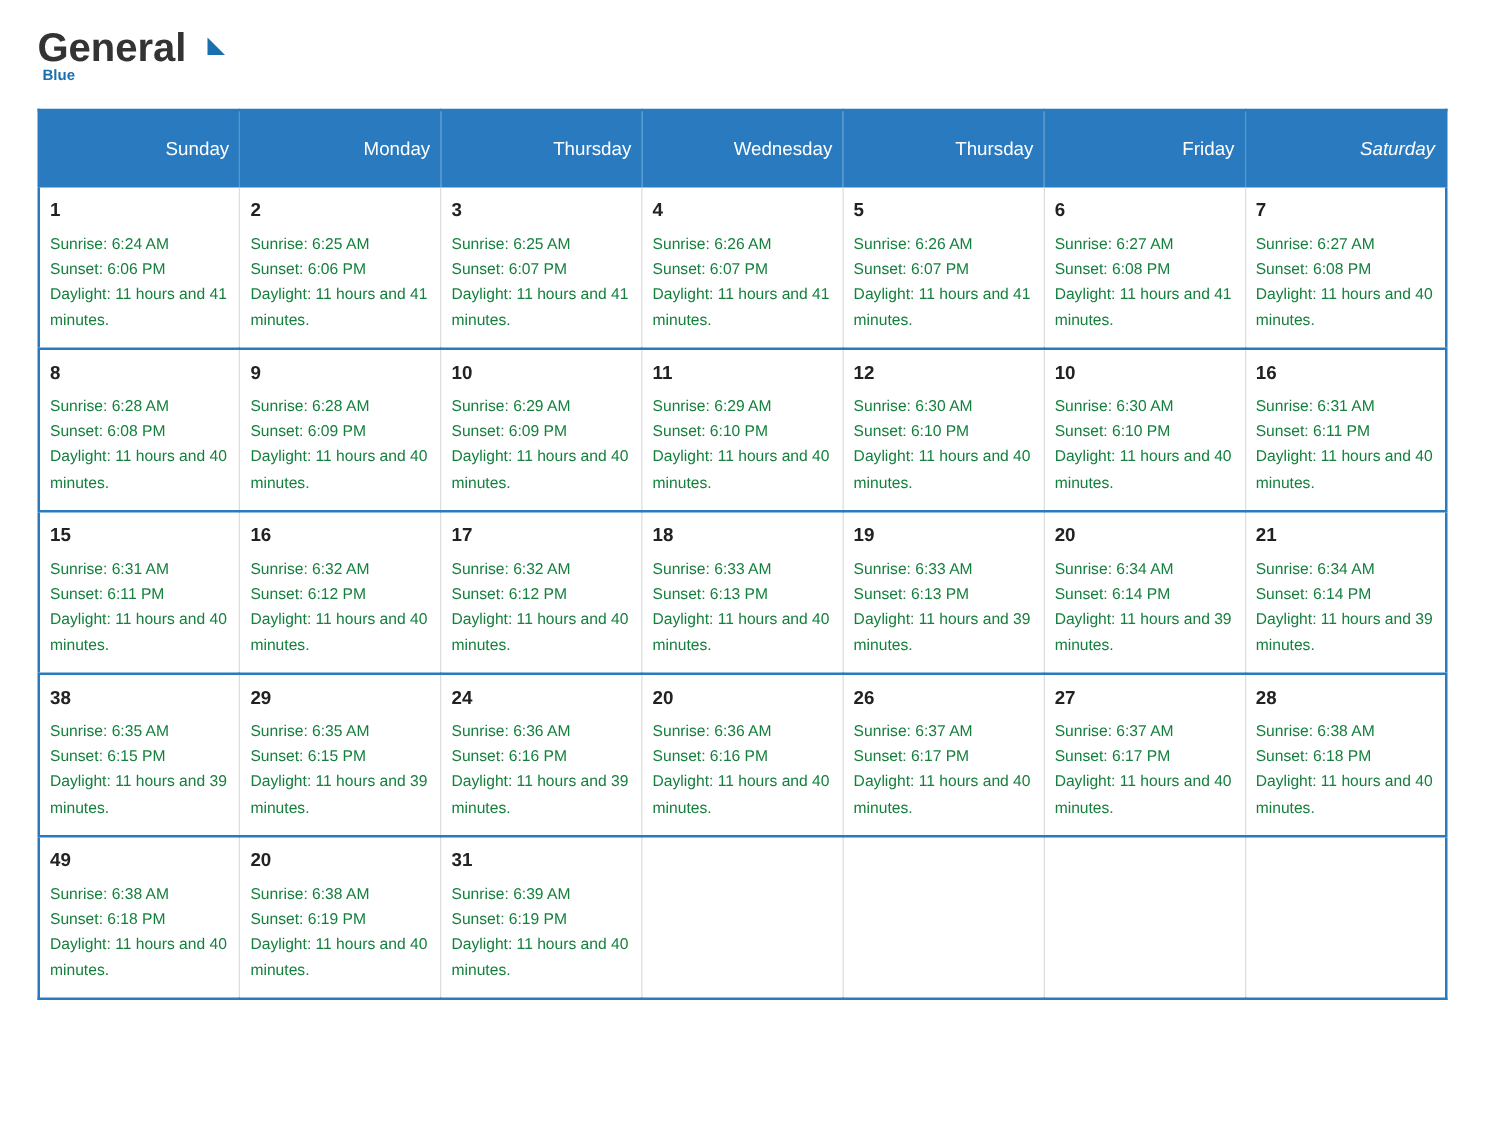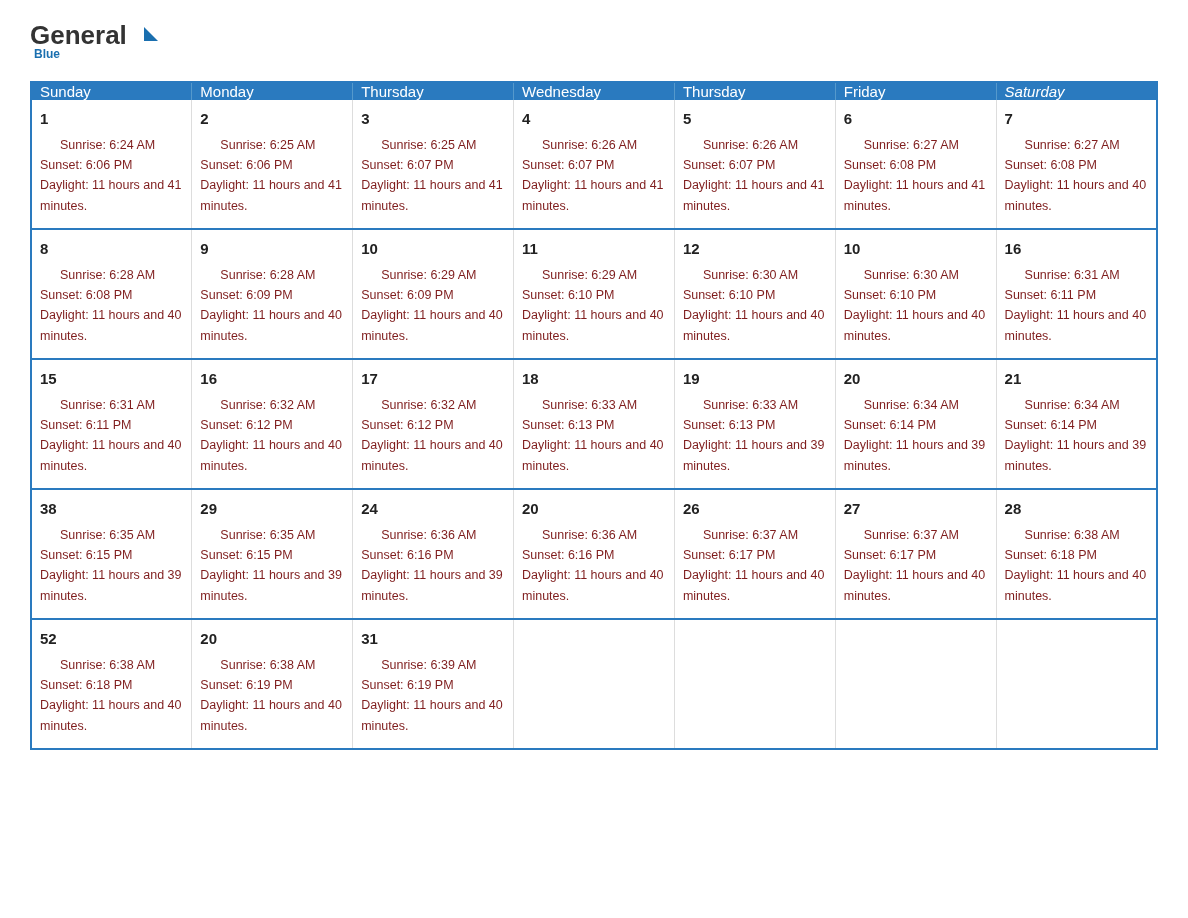--- a/index.html
+++ b/index.html
@@ -17,21 +17,21 @@
       margin-bottom: 20px;
     }
     .logo {
       display: flex;
       flex-direction: column;
       align-items: flex-start;
     }
     .logo-text {
       display: flex;
       align-items: center;
-      font-size: 26px;
+      font-size: 32px;
       font-weight: bold;
       color: #333;
       gap: 15px;
     }
     .logo-general { color: #333; }
     .logo-triangle {
       width: 0;
       height: 0;
       border-left: 14px solid #1a6faf;
       border-top: 14px solid transparent;
@@ -64,22 +64,22 @@
     table {
       width: 100%;
       border-collapse: collapse;
       border: 2px solid #2a7abf;
     }
     thead tr {
       background-color: #2a7abf;
       color: #fff;
     }
     thead th {
-      padding: 0 8px;
-      text-align: left;
+      padding: 22px 8px;
+      text-align: right;
       font-size: 15px;
       font-weight: normal;
       border-right: 1px solid #5599cc;
       margin-left: 28px;
     }
     thead th:last-child { border-right: none; font-style: italic; }
     tbody tr {
       border-bottom: 2px solid #2a7abf;
     }
     tbody tr:last-child { border-bottom: none; }
@@ -94,23 +94,22 @@
     }
     tbody td:last-child { border-right: none; }
     .day-num {
       font-size: 15px;
       font-weight: bold;
       margin-bottom: 4px;
       display: block;
     }
     .day-info {
       font-size: 12.5px;
-      color: #7f1d1d;
+      color: #15803d;
       line-height: 1.55;
-      margin-left: 20px;
     }
   </style>
 </head>
 <body>
 
 <div class="header">
   <div class="logo">
     <div class="logo-text">
       <span class="logo-general">General</span>
       <span class="logo-triangle"></span>
@@ -166,21 +165,21 @@
       <tr>
         <td><span class="day-num">38</span><span class="day-info">Sunrise: 6:35 AM<br>Sunset: 6:15 PM<br>Daylight: 11 hours and 39 minutes.</span></td>
         <td><span class="day-num">29</span><span class="day-info">Sunrise: 6:35 AM<br>Sunset: 6:15 PM<br>Daylight: 11 hours and 39 minutes.</span></td>
         <td><span class="day-num">24</span><span class="day-info">Sunrise: 6:36 AM<br>Sunset: 6:16 PM<br>Daylight: 11 hours and 39 minutes.</span></td>
         <td><span class="day-num">20</span><span class="day-info">Sunrise: 6:36 AM<br>Sunset: 6:16 PM<br>Daylight: 11 hours and 40 minutes.</span></td>
         <td><span class="day-num">26</span><span class="day-info">Sunrise: 6:37 AM<br>Sunset: 6:17 PM<br>Daylight: 11 hours and 40 minutes.</span></td>
         <td><span class="day-num">27</span><span class="day-info">Sunrise: 6:37 AM<br>Sunset: 6:17 PM<br>Daylight: 11 hours and 40 minutes.</span></td>
         <td><span class="day-num">28</span><span class="day-info">Sunrise: 6:38 AM<br>Sunset: 6:18 PM<br>Daylight: 11 hours and 40 minutes.</span></td>
       </tr>
       <tr>
-        <td><span class="day-num">52</span><span class="day-info">Sunrise: 6:38 AM<br>Sunset: 6:18 PM<br>Daylight: 11 hours and 40 minutes.</span></td>
+        <td><span class="day-num">49</span><span class="day-info">Sunrise: 6:38 AM<br>Sunset: 6:18 PM<br>Daylight: 11 hours and 40 minutes.</span></td>
         <td><span class="day-num">20</span><span class="day-info">Sunrise: 6:38 AM<br>Sunset: 6:19 PM<br>Daylight: 11 hours and 40 minutes.</span></td>
         <td><span class="day-num">31</span><span class="day-info">Sunrise: 6:39 AM<br>Sunset: 6:19 PM<br>Daylight: 11 hours and 40 minutes.</span></td>
         <td></td>
         <td></td>
         <td></td>
         <td></td>
       </tr>
     </tbody>
 </table>
 

